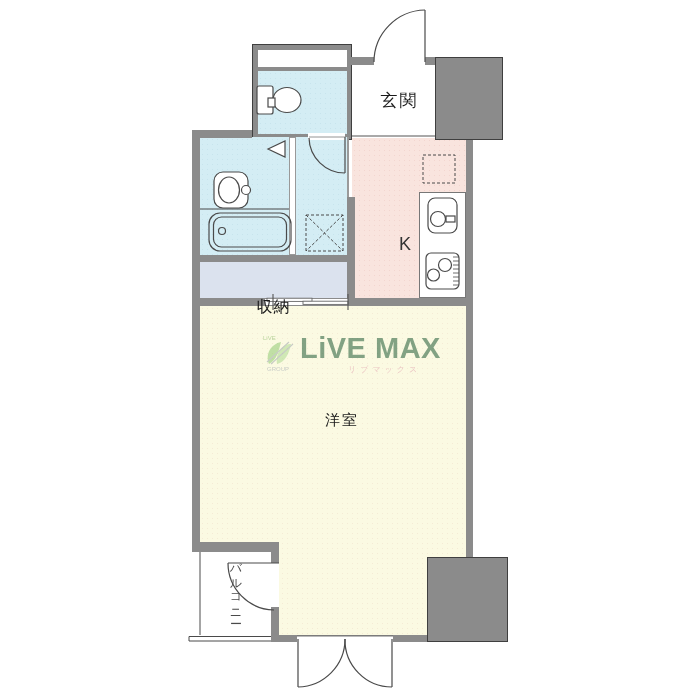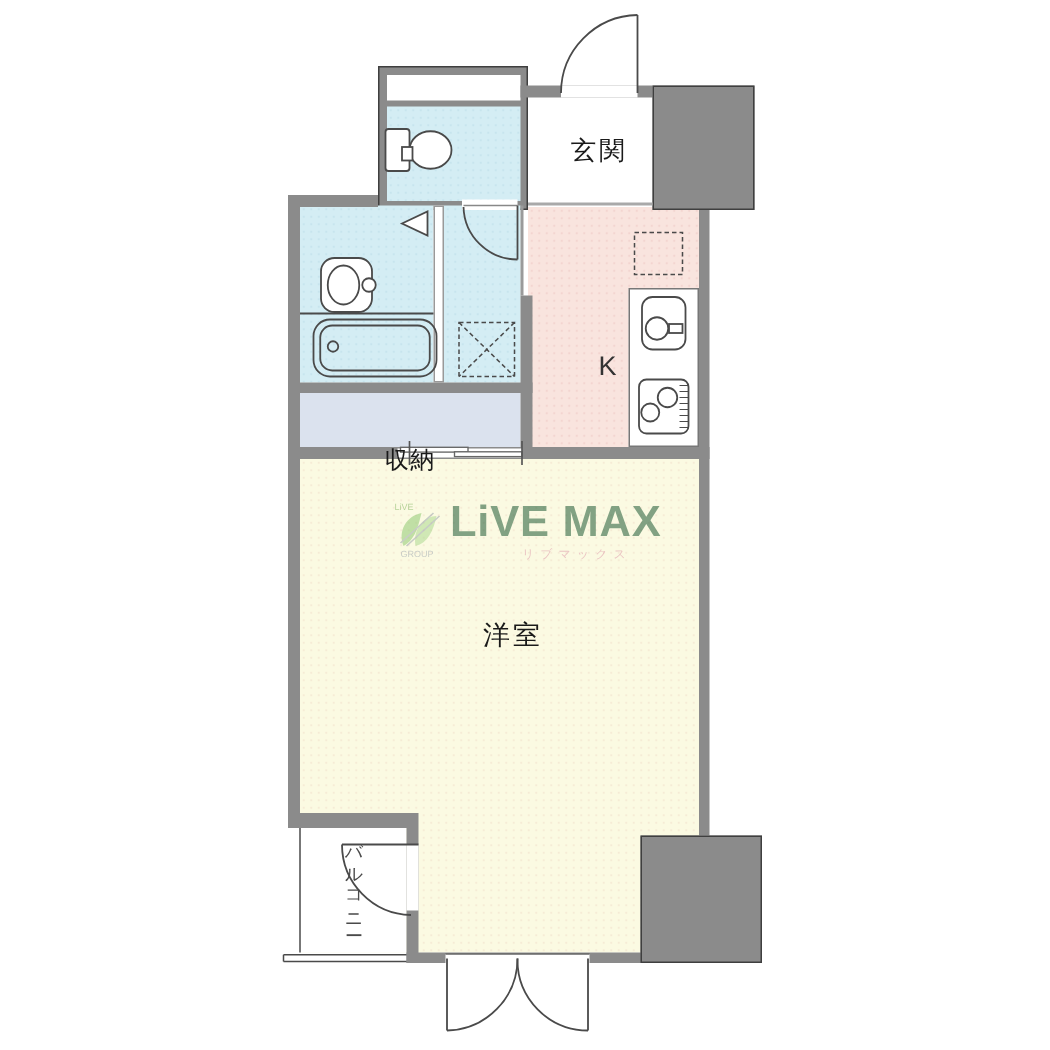--- a/index.html
+++ b/index.html
@@ -148,16 +148,16 @@
       <path d="M 5 30 L 27 10 M 9 32 L 31 12" stroke="#9aa3ad" stroke-width="1.1" fill="none"></path>
       <text x="5" y="39" font-size="6" fill="#9aa3ad">GROUP</text>
     </svg>
     <div class="abs brand" style="left:40px;top:1px;">LiVE MAX</div>
     <div class="abs kana" style="left:88px;top:33px;">リブマックス</div>
   </div>
 
   <div class="abs lbl" style="left:352px;top:89px;width:95px;font-size:17px;letter-spacing:2px;">玄関</div>
   <div class="abs lbl" style="left:395px;top:234px;width:20px;font-size:18px;color:#333;">K</div>
   <div class="abs lbl" style="left:200px;top:269px;width:147px;font-size:16px;letter-spacing:1px;margin-top:28px;">収納</div>
-  <div class="abs lbl" style="left:262px;top:411px;width:160px;font-size:18px;letter-spacing:2px;">洋室</div>
+  <div class="abs lbl" style="left:262px;top:411px;width:160px;font-size:15px;letter-spacing:2px;">洋室</div>
   <div class="abs vtext" style="left:227px;top:554px;height:80px;">バルコニー</div>
 
 </div>
 
 </body></html>

